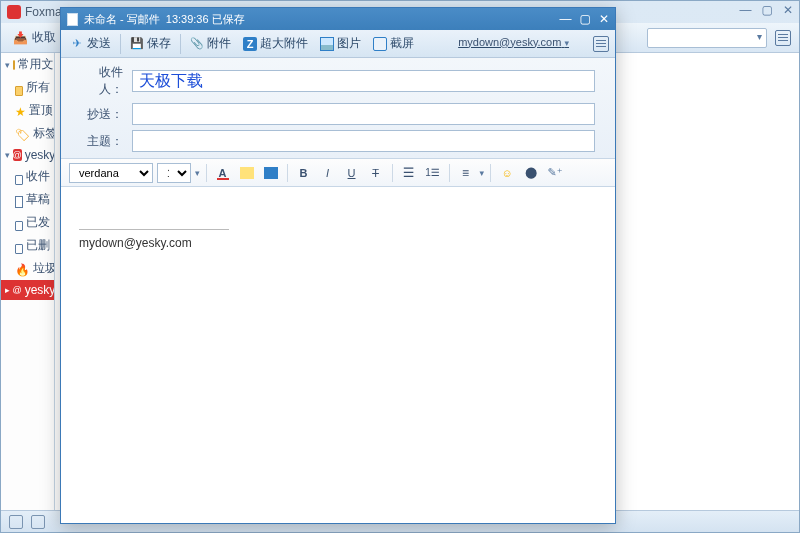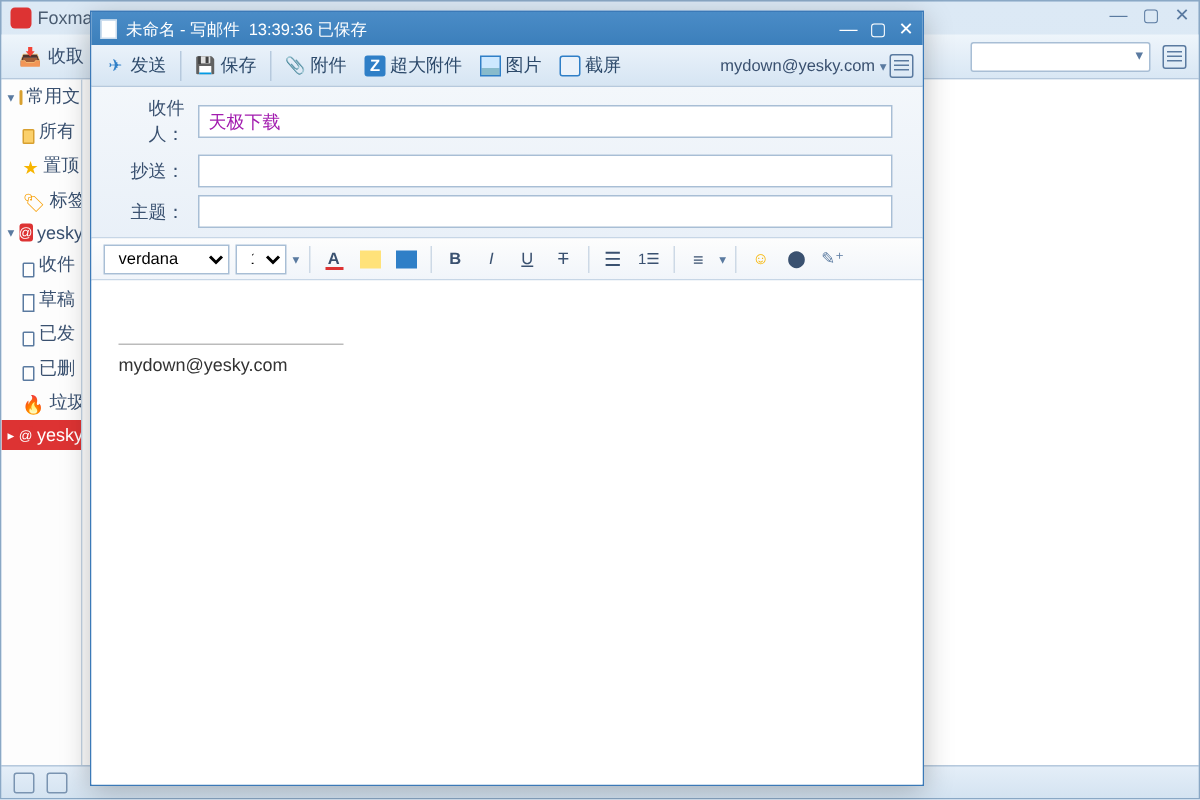--- a/index.html
+++ b/index.html
@@ -47,27 +47,27 @@
 .c-ctrls span{cursor:pointer;}
 .c-toolbar{height:28px;background:linear-gradient(#eaf2fa,#d6e5f3);border-bottom:1px solid #b6c9dd;display:flex;align-items:center;padding:0 6px;gap:6px;font-size:12px;color:#2d4a6b;}
 .ctb{display:flex;align-items:center;gap:3px;padding:1px 3px;cursor:pointer;}
 .ctb .ic{width:14px;height:14px;display:inline-flex;align-items:center;justify-content:center;font-size:11px;}
 .plane{color:#2f7fc7;}
 .disk{color:#2f7fc7;}
 .clip{color:#5a7aa0;}
 .cZ{background:#2f7fc7;color:#fff;width:14px;height:14px;border-radius:2px;font-weight:bold;font-size:10px;}
 .pic{border:1px solid #2f7fc7;width:14px;height:12px;background:linear-gradient(#cde8ff 60%,#8bc 60%);}
 .cam{width:14px;height:12px;border:1px solid #2f7fc7;border-radius:2px;background:#eaf2fa;}
-.c-right{margin-left:auto;display:flex;align-items:center;gap:2px;}
+.c-right{margin-left:auto;display:flex;gap:24px;text-decoration:underline;}
 .from{color:#3a5170;font-size:11px;cursor:pointer;}
 .chev{font-size:9px;color:#5a7aa0;}
 
 .c-fields{background:linear-gradient(#f3f7fb,#e9f0f8);padding:6px 20px;display:grid;grid-template-columns:46px 1fr;gap:5px;align-items:center;font-size:12px;color:#3a5170;border-bottom:1px solid #c7d6e6;}
 .c-fields label{text-align:right;padding-right:4px;}
-.c-fields input{height:22px;border:1px solid #a8bed5;background:#fff;padding:0 6px;font-size:12px;color:#a21caf;width:100%;}
+.c-fields input{height:22px;border:1px solid #a8bed5;background:#fff;padding:0 6px;font-size:16px;color:#1d4ed8;width:100%;}
 
 .c-format{height:28px;border-bottom:1px solid #c7d6e6;background:linear-gradient(#fdfdfd,#f1f5fa);display:flex;align-items:center;padding:0 8px;gap:4px;font-size:11px;color:#3a5170;}
 .fsel{border:1px solid #a8bed5;height:20px;background:#fff;font-size:11px;padding:0 5px;}
 .font-name{width:84px;}
 .font-size{width:34px;}
 .fbtn{width:20px;height:20px;display:inline-flex;align-items:center;justify-content:center;border:1px solid transparent;cursor:pointer;border-radius:2px;}
 .fsep{width:1px;height:18px;background:#cdd9e6;margin:0 2px;}
 .rtA{font-weight:bold;position:relative;}
 .rtA::after{content:"";position:absolute;bottom:2px;left:3px;right:3px;height:2px;background:#d33;}
 .hl{background:#ffe27a;width:14px;height:12px;}

